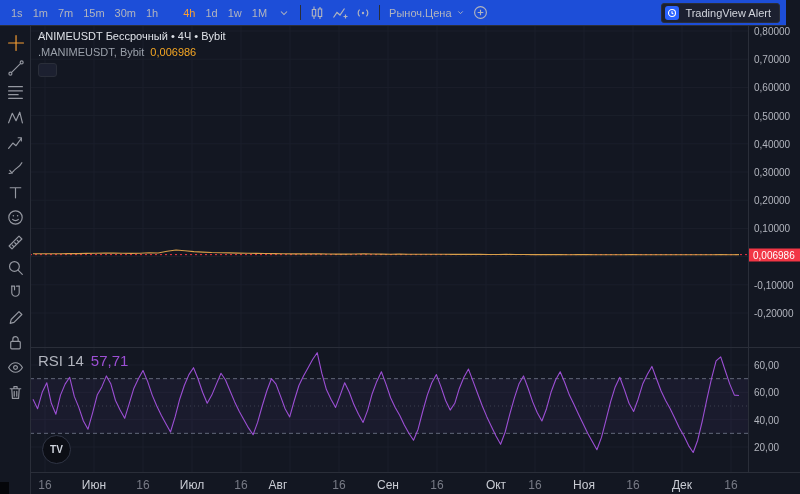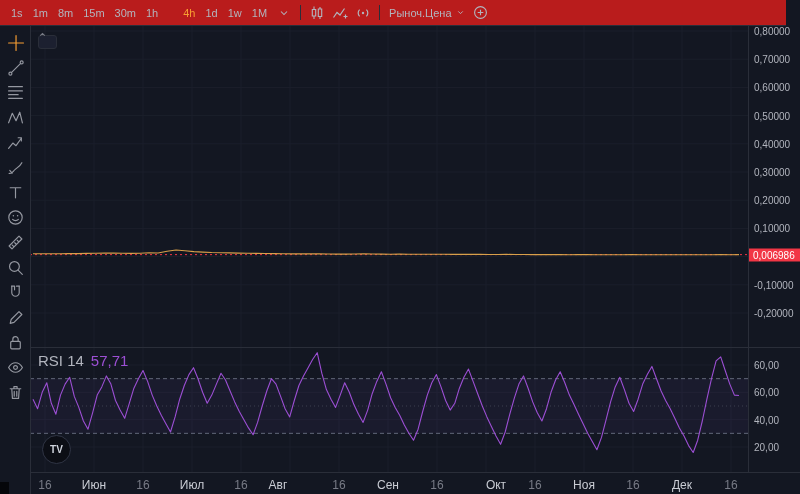--- a/index.html
+++ b/index.html
@@ -2,21 +2,21 @@
 <html><head>
 <meta charset="utf-8">
 <style>
   html,body{margin:0;padding:0;}
   body{width:800px;height:494px;overflow:hidden;background:#131722;
        font-family:"Liberation Sans",sans-serif;color:#d1d4dc;font-size:11px;-webkit-font-smoothing:antialiased;}
   .app{position:relative;width:800px;height:494px;}
 
   
   .toolbar{position:absolute;top:0;left:0;right:14px;height:25px;display:flex;align-items:center;
-           padding:0 6px;gap:1px;background:#b91c1c;border-bottom:1px solid #2a2e39;z-index:9;}
+           padding:0 6px;gap:1px;background:#1d4ed8;border-bottom:1px solid #2a2e39;z-index:9;}
   .interval{background:none;border:none;color:#b2b5be;font:11px "Liberation Sans",sans-serif;
             padding:3px 5px;cursor:pointer;border-radius:2px;}
   .interval.active{color:#f89e32;margin-left:15px;}
   .icon-btn{background:none;border:none;color:#b2b5be;width:22px;height:22px;display:flex;
             align-items:center;justify-content:center;padding:0;cursor:pointer;}
   .divider{width:1px;height:15px;background:#2a2e39;margin:0 4px;}
   .text-btn{display:flex;align-items:center;gap:4px;background:none;border:none;color:#b2b5be;
             font:11px "Liberation Sans",sans-serif;padding:2px 4px;cursor:pointer;}
   .spacer{flex:1}
   .alert-badge{display:flex;align-items:center;gap:6px;padding:2px 8px 2px 3px;background:#1c2030;
@@ -67,21 +67,21 @@
 </style>
 </head>
 <body>
 
 <div class="app" data-name="tradingview-app">
 
   <header class="toolbar" data-name="top-toolbar">
     <div style="display:flex;" data-name="interval-group" id="interval-group">
         <button class="interval" data-name="interval-1s">1s</button>
         <button class="interval" data-name="interval-1m">1m</button>
-        <button class="interval" data-name="interval-5m">8m</button>
+        <button class="interval" data-name="interval-5m">7m</button>
         <button class="interval" data-name="interval-15m">15m</button>
         <button class="interval" data-name="interval-30m">30m</button>
         <button class="interval" data-name="interval-1h">1h</button>
         <button class="interval active" data-name="interval-4h">4h</button>
         <button class="interval" data-name="interval-1d">1d</button>
         <button class="interval" data-name="interval-1w">1w</button>
         <button class="interval" data-name="interval-1M">1M</button>
       </div>
     <button class="icon-btn" data-name="interval-menu-chevron-icon">
       <svg width="12" height="12" viewBox="0 0 16 16" fill="none" stroke="currentColor" stroke-width="1.4">
@@ -113,20 +113,29 @@
           <path d="M4 6l4 4 4-4"></path>
         </svg>
     </button>
     <button class="icon-btn" data-name="add-alert-plus-icon">
       <svg width="15" height="15" viewBox="0 0 16 16" fill="none" stroke="currentColor" stroke-width="1.2">
           <circle cx="8" cy="8" r="6.3"></circle>
           <path d="M8 5v6M5 8h6"></path>
         </svg>
     </button>
     <div class="spacer" data-name="toolbar-spacer"></div>
+    <div class="alert-badge" data-name="tradingview-alert-badge">
+      <span class="alert-ic" data-name="alert-clock-icon">
+        <svg width="10" height="10" viewBox="0 0 16 16" fill="none" stroke="#ffffff" stroke-width="1.8">
+            <circle cx="8" cy="8" r="5.6"></circle>
+            <path d="M8 5v3.3l2.2 1.3"></path>
+          </svg>
+      </span>
+      <span data-name="alert-badge-label">TradingView Alert</span>
+    </div>
   </header>
 
   <aside id="sidebar" data-name="drawing-toolbar">
       <div class="tool" data-name="crosshair-tool-button">
         <span data-name="crosshair-icon" style="display:flex">
           <svg width="17" height="17" viewBox="0 0 16 16" fill="none" stroke="currentColor" stroke-width="1.1" stroke-linecap="round" stroke-linejoin="round">
             <path d="M8.5 1.5v14M1.5 8.5h14"></path>
           </svg>
         </span>
       </div>
@@ -269,20 +278,24 @@
           <line x1="0" y1="147" x2="718" y2="147" stroke="#1b1f2b" stroke-width="1"></line>
           <line x1="0" y1="175.20000000000002" x2="718" y2="175.20000000000002" stroke="#1b1f2b" stroke-width="1"></line>
           <line x1="0" y1="203.4" x2="718" y2="203.4" stroke="#1b1f2b" stroke-width="1"></line>
           <line x1="0" y1="231.60000000000002" x2="718" y2="231.60000000000002" stroke="#1b1f2b" stroke-width="1"></line>
           <line x1="0" y1="259.8" x2="718" y2="259.8" stroke="#1b1f2b" stroke-width="1"></line>
           <line x1="0" y1="288" x2="718" y2="288" stroke="#1b1f2b" stroke-width="1"></line>
           <line x1="0" y1="229.629948" x2="718" y2="229.629948" stroke="#f23645" stroke-width="1" stroke-dasharray="2,3"></line>
           <polyline points="3.0,228.8 11.9,228.7 20.9,228.8 29.8,228.7 38.7,228.5 47.7,228.6 56.6,228.4 65.6,228.3 74.5,228.1 83.4,228.0 92.4,228.2 101.3,228.4 110.2,228.2 119.2,227.8 128.1,228.0 137.1,226.3 146.0,225.0 154.9,225.8 163.9,226.6 172.8,227.1 181.7,227.5 190.7,227.7 199.6,227.9 208.5,228.1 217.5,228.2 226.4,228.4 235.4,228.5 244.3,228.6 253.2,228.8 262.2,228.9 271.1,228.9 280.0,228.8 289.0,228.9 297.9,229.0 306.8,229.1 315.8,229.1 324.7,229.0 333.7,228.9 342.6,229.0 351.5,229.1 360.5,229.2 369.4,229.1 378.3,229.2 387.3,229.3 396.2,229.3 405.2,229.2 414.1,229.3 423.0,229.4 432.0,229.4 440.9,229.3 449.8,229.4 458.8,229.5 467.7,229.5 476.6,229.4 485.6,229.5 494.5,229.5 503.5,229.6 512.4,229.5 521.3,229.6 530.3,229.6 539.2,229.7 548.1,229.6 557.1,229.6 566.0,229.7 574.9,229.7 583.9,229.7 592.8,229.7 601.8,229.6 610.7,229.7 619.6,229.7 628.6,229.7 637.5,229.7 646.4,229.7 655.4,229.7 664.3,229.7 673.3,229.7 682.2,229.7 691.1,229.6 700.1,229.7 709.0,229.6" fill="none" stroke="#d8a04a" stroke-width="1.1" stroke-linejoin="round"></polyline>
         </svg>
       <div class="legend" data-name="symbol-legend">
+        <div class="l1" data-name="symbol-title">ANIMEUSDT Бессрочный • 4Ч • Bybit</div>
+        <div class="l2">
+          <span data-name="sub-symbol-label">.MANIMEUSDT, Bybit</span><span class="price" data-name="sub-symbol-price">0,006986</span>
+        </div>
         <button class="collapse" data-name="collapse-legend-button">
           <svg data-name="chevron-up-icon" width="9" height="9" viewBox="0 0 16 16" fill="none" stroke="currentColor" stroke-width="1.8">
               <path d="M4 10l4-4 4 4"></path>
             </svg>
         </button>
       </div>
     </div>
 
     <div class="pane-sep" data-name="pane-separator"></div>
 

